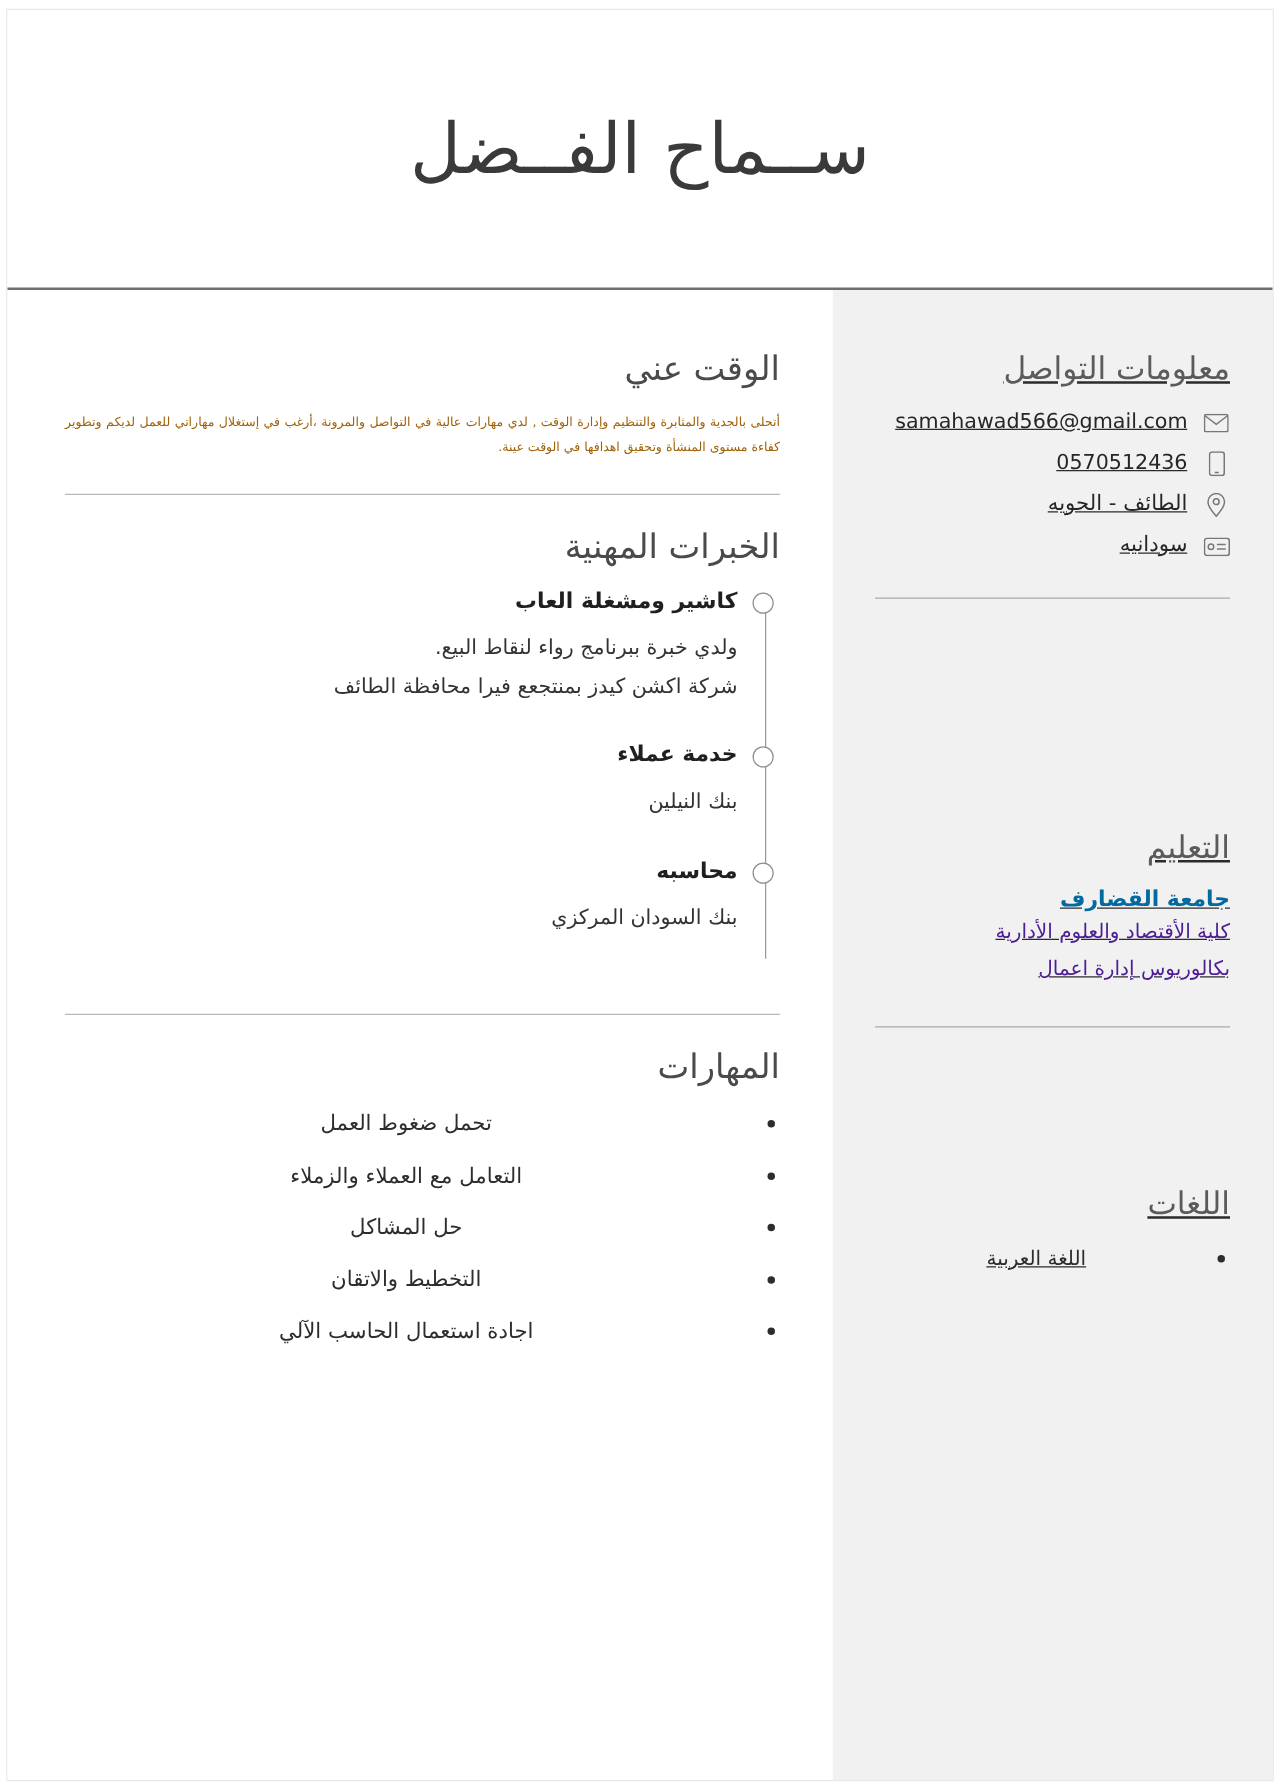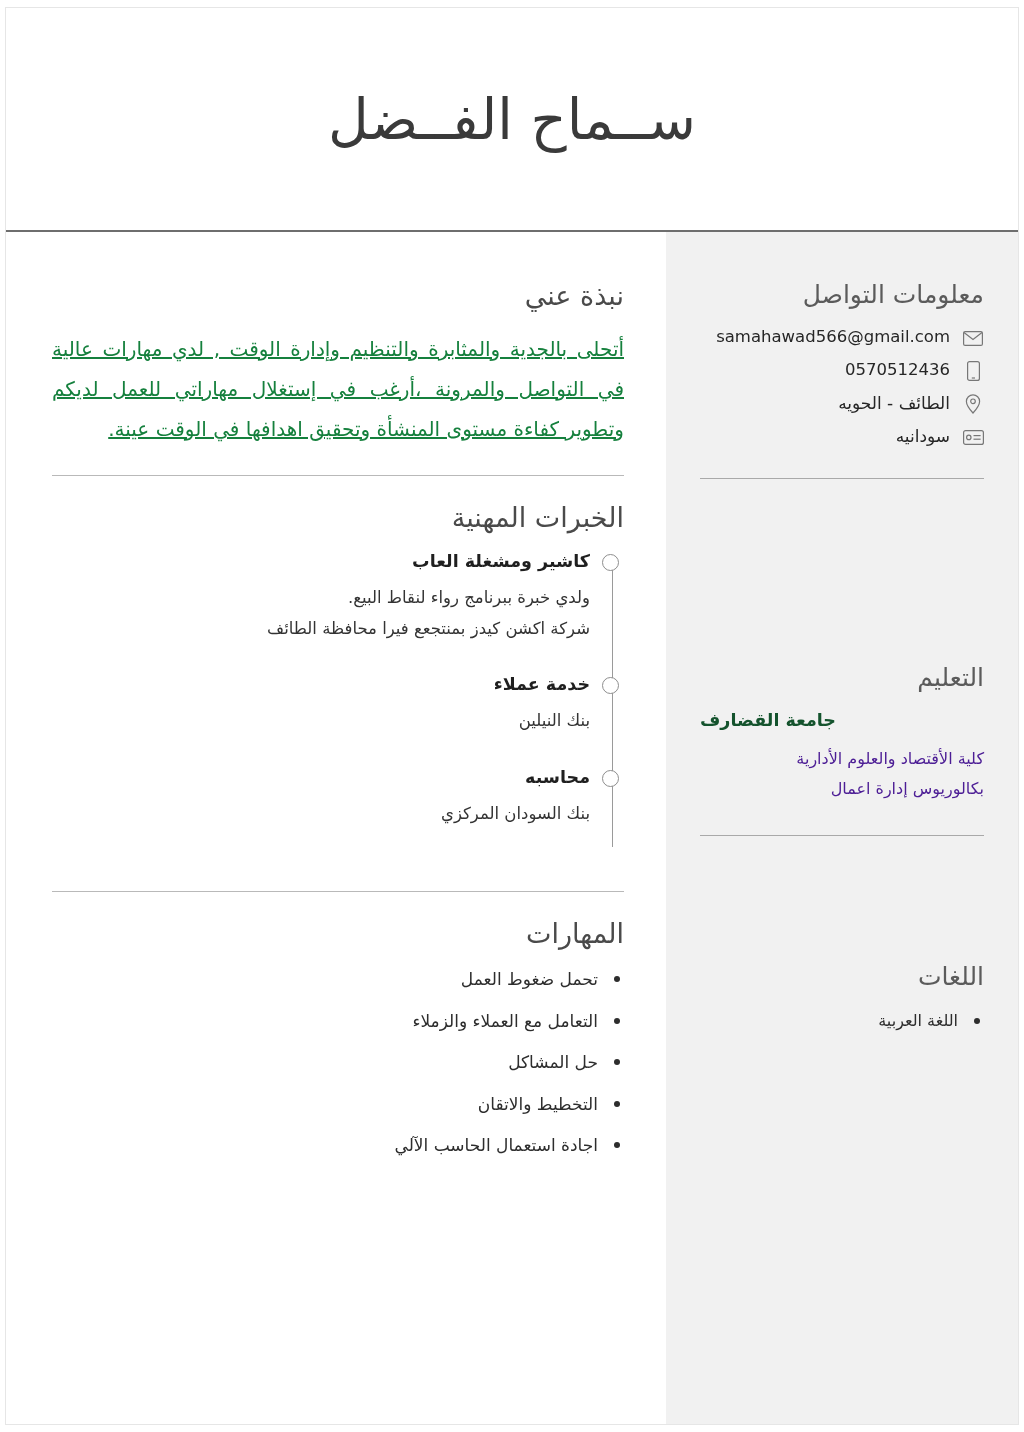--- a/index.html
+++ b/index.html
@@ -52,20 +52,21 @@
     flex: 1 1 auto;
     min-height: 0;
   }
   
   .col-side {
     width: 352px;
     background: #f1f1f1;
     box-sizing: border-box;
     padding: 48px 34px 40px 34px;
     flex: 0 0 auto;
+    text-decoration: underline;
   }
   .col-main {
     flex: 1 1 auto;
     box-sizing: border-box;
     padding: 48px 42px 40px 46px;
     background: #ffffff;
   }
 
   
   .sec-title {
@@ -124,27 +125,26 @@
     text-overflow: ellipsis;
   }
   .contact-text.ltr {
     direction: ltr;
     text-align: right;
     font-size: 16.5px;
   }
 
   
   .about-text {
-    font-size: 20px;
+    font-size: 10px;
     line-height: 2.0;
-    color: #15803d;
+    color: #a16207;
     text-align: justify;
     text-align-last: right;
     margin: 0;
-    text-decoration: underline;
   }
 
   
   .timeline {
     position: relative;
     padding-right: 34px;
     margin-top: 6px;
   }
   .timeline::before {
     content: "";
@@ -186,21 +186,21 @@
   
   .bullets {
     list-style: none;
     margin: 6px 0 0 0;
     padding: 0;
   }
   .bullets li {
     position: relative;
     font-size: 17px;
     color: #2d2d2d;
-    text-align: right;
+    text-align: center;
     padding-right: 26px;
     margin-bottom: 16px;
     line-height: 1.5;
   }
   .bullets li::before {
     content: "";
     position: absolute;
     right: 4px;
     top: 9px;
     width: 6px;
@@ -210,23 +210,22 @@
   }
   .bullets.side li {
     font-size: 16px;
     margin-bottom: 14px;
   }
 
   
   .edu-school {
     font-size: 17.5px;
     font-weight: bold;
-    color: #14532d;
-    text-align: left;
-    margin-bottom: 14px;
+    color: #0369a1;
+    text-align: right;
   }
   .edu-line {
     font-size: 16px;
     color: #4c1d95;
     text-align: right;
     line-height: 1.9;
   }
   .spacer-lg { height: 150px; }
   .spacer-md { height: 92px; }
   .spacer-sm { height: 36px; }
@@ -302,21 +301,21 @@
 
       <h2 class="sec-title">اللغات</h2>
       <ul class="bullets side">
         <li>اللغة العربية</li>
       </ul>
 
     </aside>
 
     <main class="col-main">
 
-      <h2 class="sec-title main">نبذة عني</h2>
+      <h2 class="sec-title main">الوقت عني</h2>
       <p class="about-text">أتحلى بالجدية والمثابرة والتنظيم وإدارة الوقت , لدي مهارات عالية في التواصل والمرونة ،أرغب في إستغلال مهاراتي للعمل لديكم وتطوير كفاءة مستوى المنشأة وتحقيق اهدافها في الوقت عينة.</p>
 
       <hr class="rule">
 
       <h2 class="sec-title main">الخبرات المهنية</h2>
 
       <div class="timeline">
         <div class="tl-item">
           <span class="tl-dot"></span>
           <div class="tl-role">كاشير ومشغلة العاب</div>

